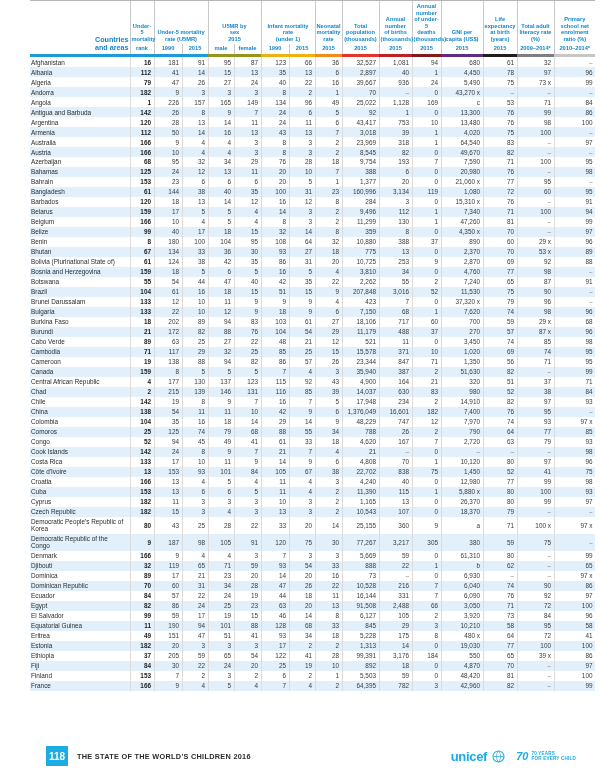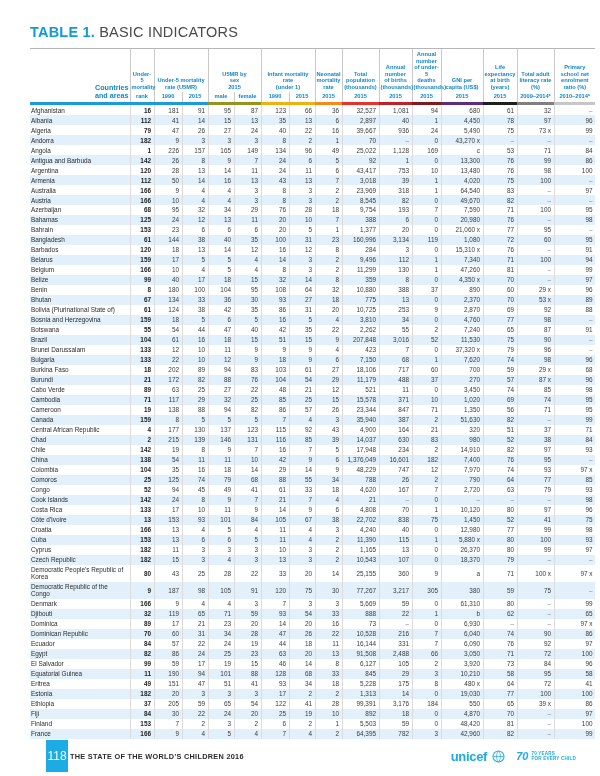--- a/index.html
+++ b/index.html
@@ -55,40 +55,36 @@
   }
   tbody td.name { text-align:left; border-left:none; color:#2b2b2b; padding-left:1px; }
   tbody td.rank { font-weight:bold; color:#1d1d1d; }
   tbody tr:nth-child(even) { background:#e1f0fa; }
   tbody td .dash { color:#8a8a8a; }
 
   
   .footer { position:absolute; left:0; right:0; top:744px; height:24px; }
   .footer-inner { display:flex; align-items:center; height:100%; padding:0 24px 0 46px; }
   .page-badge {
-    background:#1cabe2; color:#fff; font-weight:normal; font-size:12px;
-    width:22px; height:32px; display:flex; align-items:center; justify-content:center;
+    background:#1cabe2; color:#fff; font-weight:bold; font-size:10px;
+    width:22px; height:20px; display:flex; align-items:center; justify-content:center;
   }
-  .report-title { margin-left:2px; font-size:7.3px; font-weight:bold; color:#2b2b2b; letter-spacing:.3px; }
+  .report-title { margin-left:9px; font-size:7.3px; font-weight:bold; color:#2b2b2b; letter-spacing:.3px; }
   .footer-right { margin-left:auto; display:flex; align-items:center; gap:5px; }
   .unicef-word { color:#1cabe2; font-weight:bold; font-size:13px; letter-spacing:-0.3px; }
   .globe { width:13px; height:13px; }
   .seventy-mark { display:flex; align-items:center; gap:3px; margin-left:6px; }
   .seventy { color:#1cabe2; font-weight:bold; font-style:italic; font-size:11px; }
   .seventy-text { color:#1cabe2; font-size:4.6px; font-weight:bold; line-height:5px; letter-spacing:.2px; }
 </style>
 </head>
 <body>
 
 <div class="page">
 
-  <div class="title-row">
-    <span class="title-prefix">TABLE 1.</span>
-    <span class="title-main">BASIC INDICATORS</span>
-  </div>
 
   <table class="ind">
     <colgroup>
       <col class="c-name">
         <col class="c-rank">
         <col class="c-u5a">
         <col class="c-u5b">
       <col class="c-male">
         <col class="c-fem">
         <col class="c-im90">

